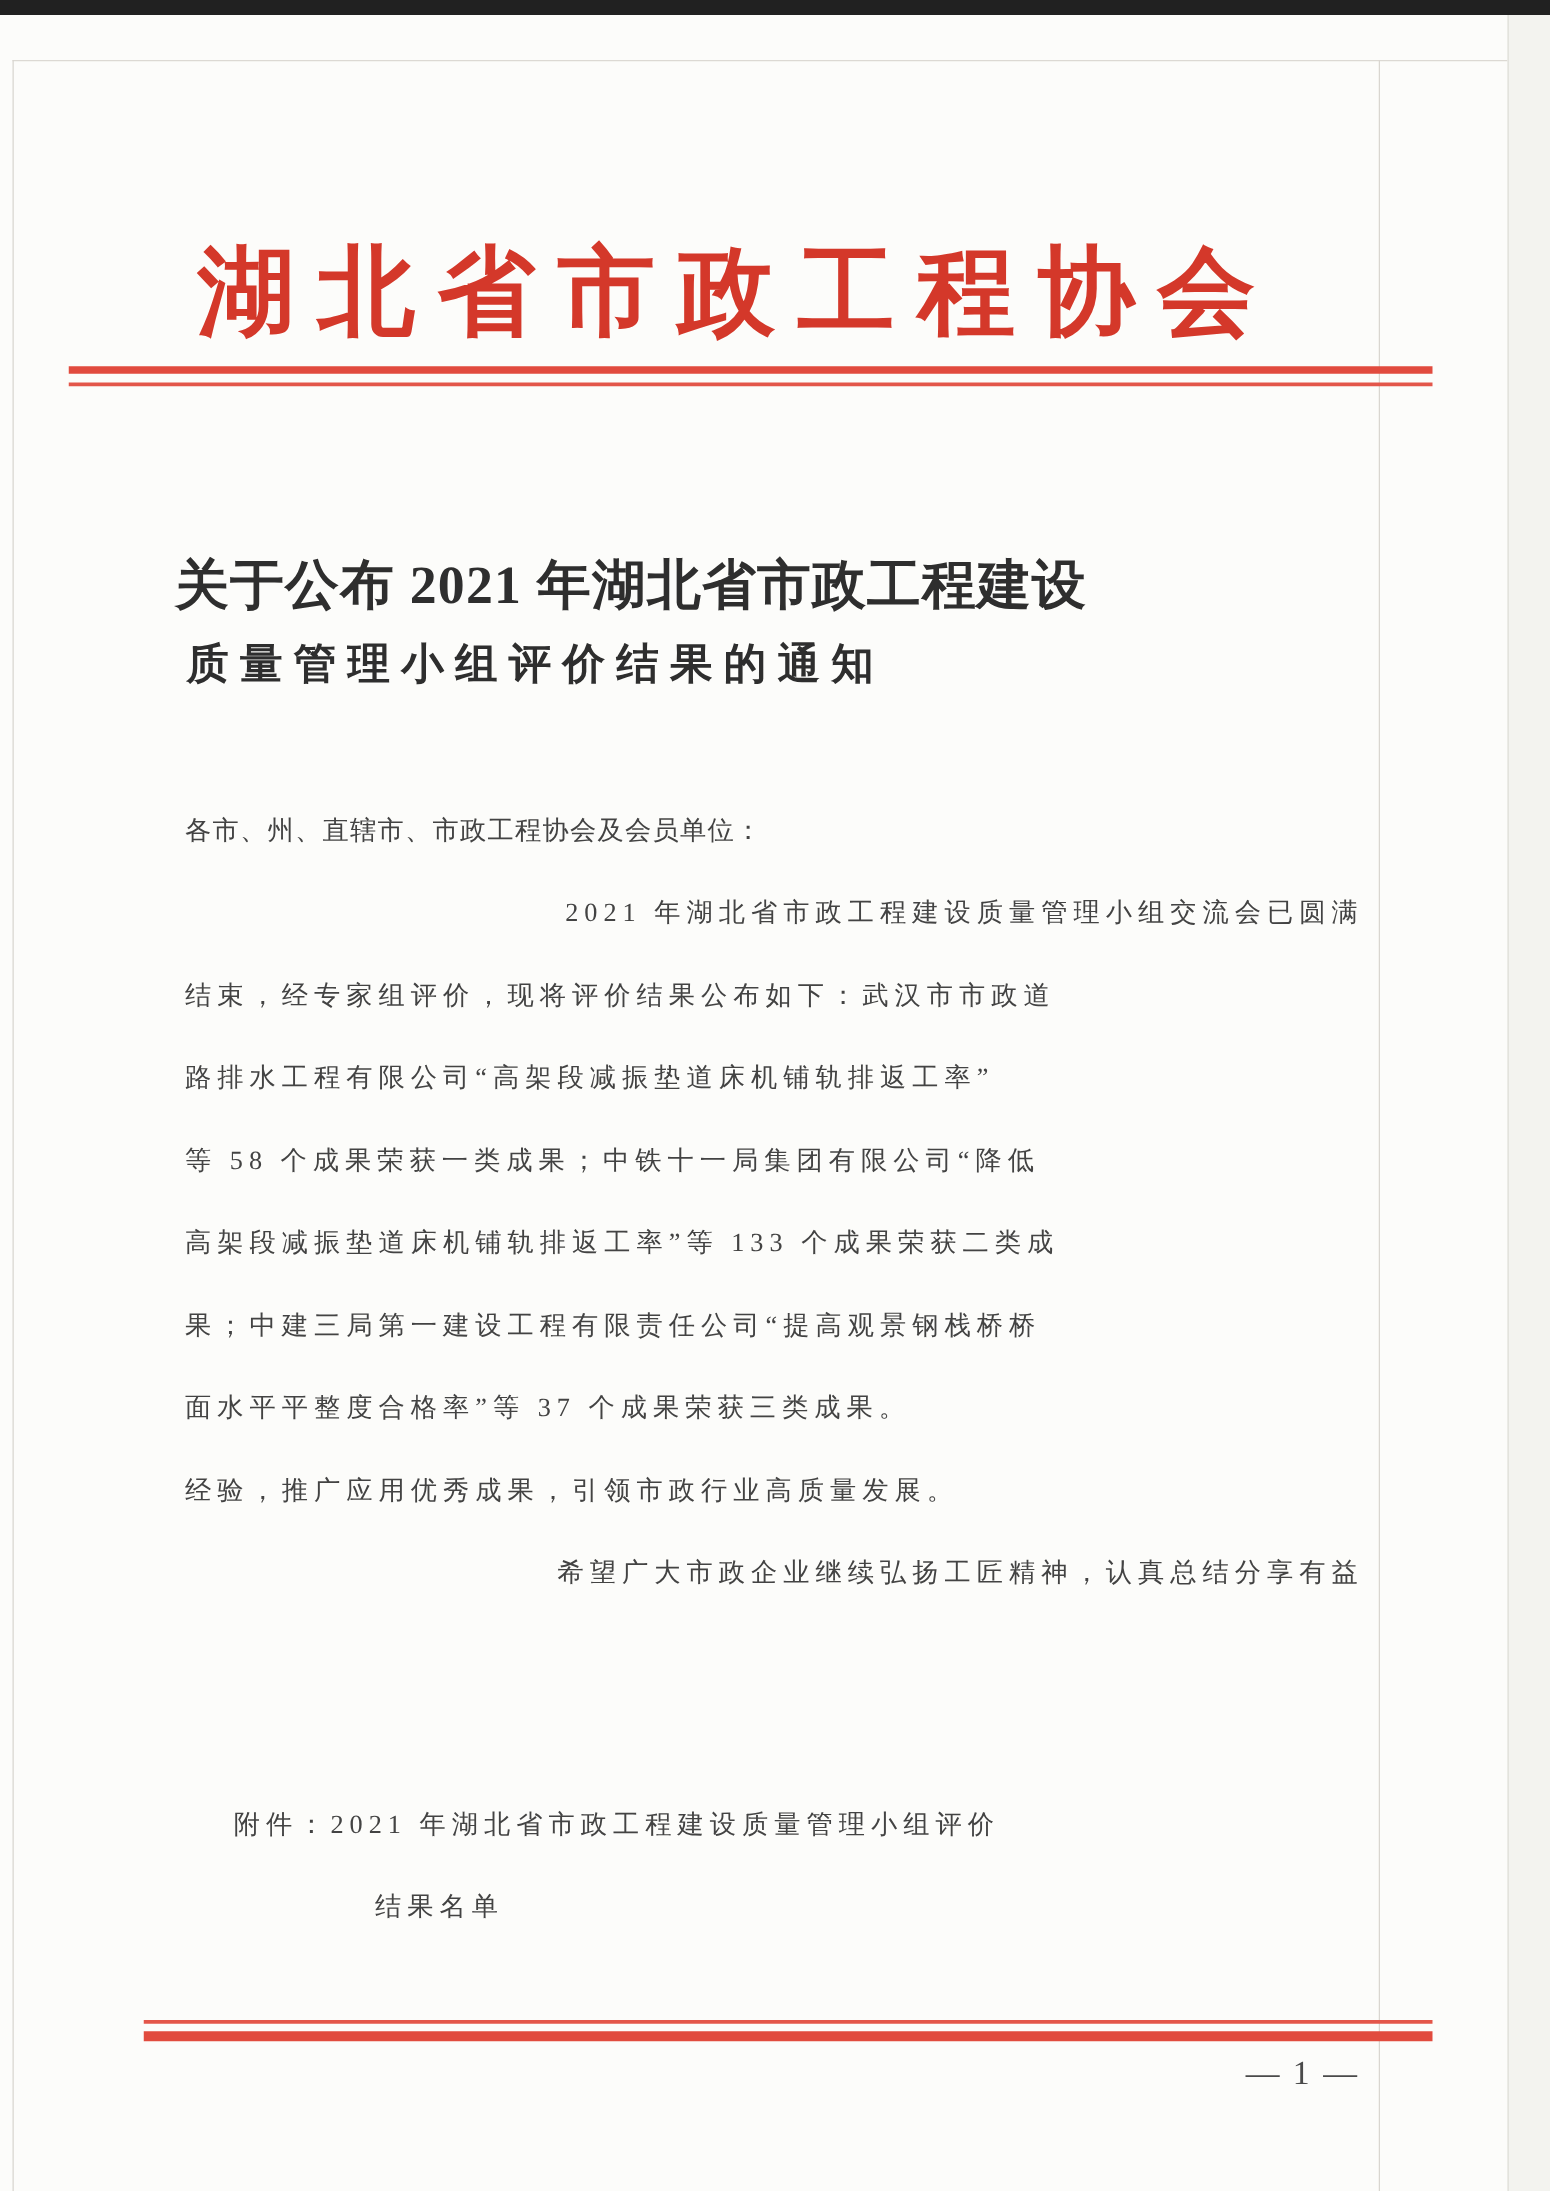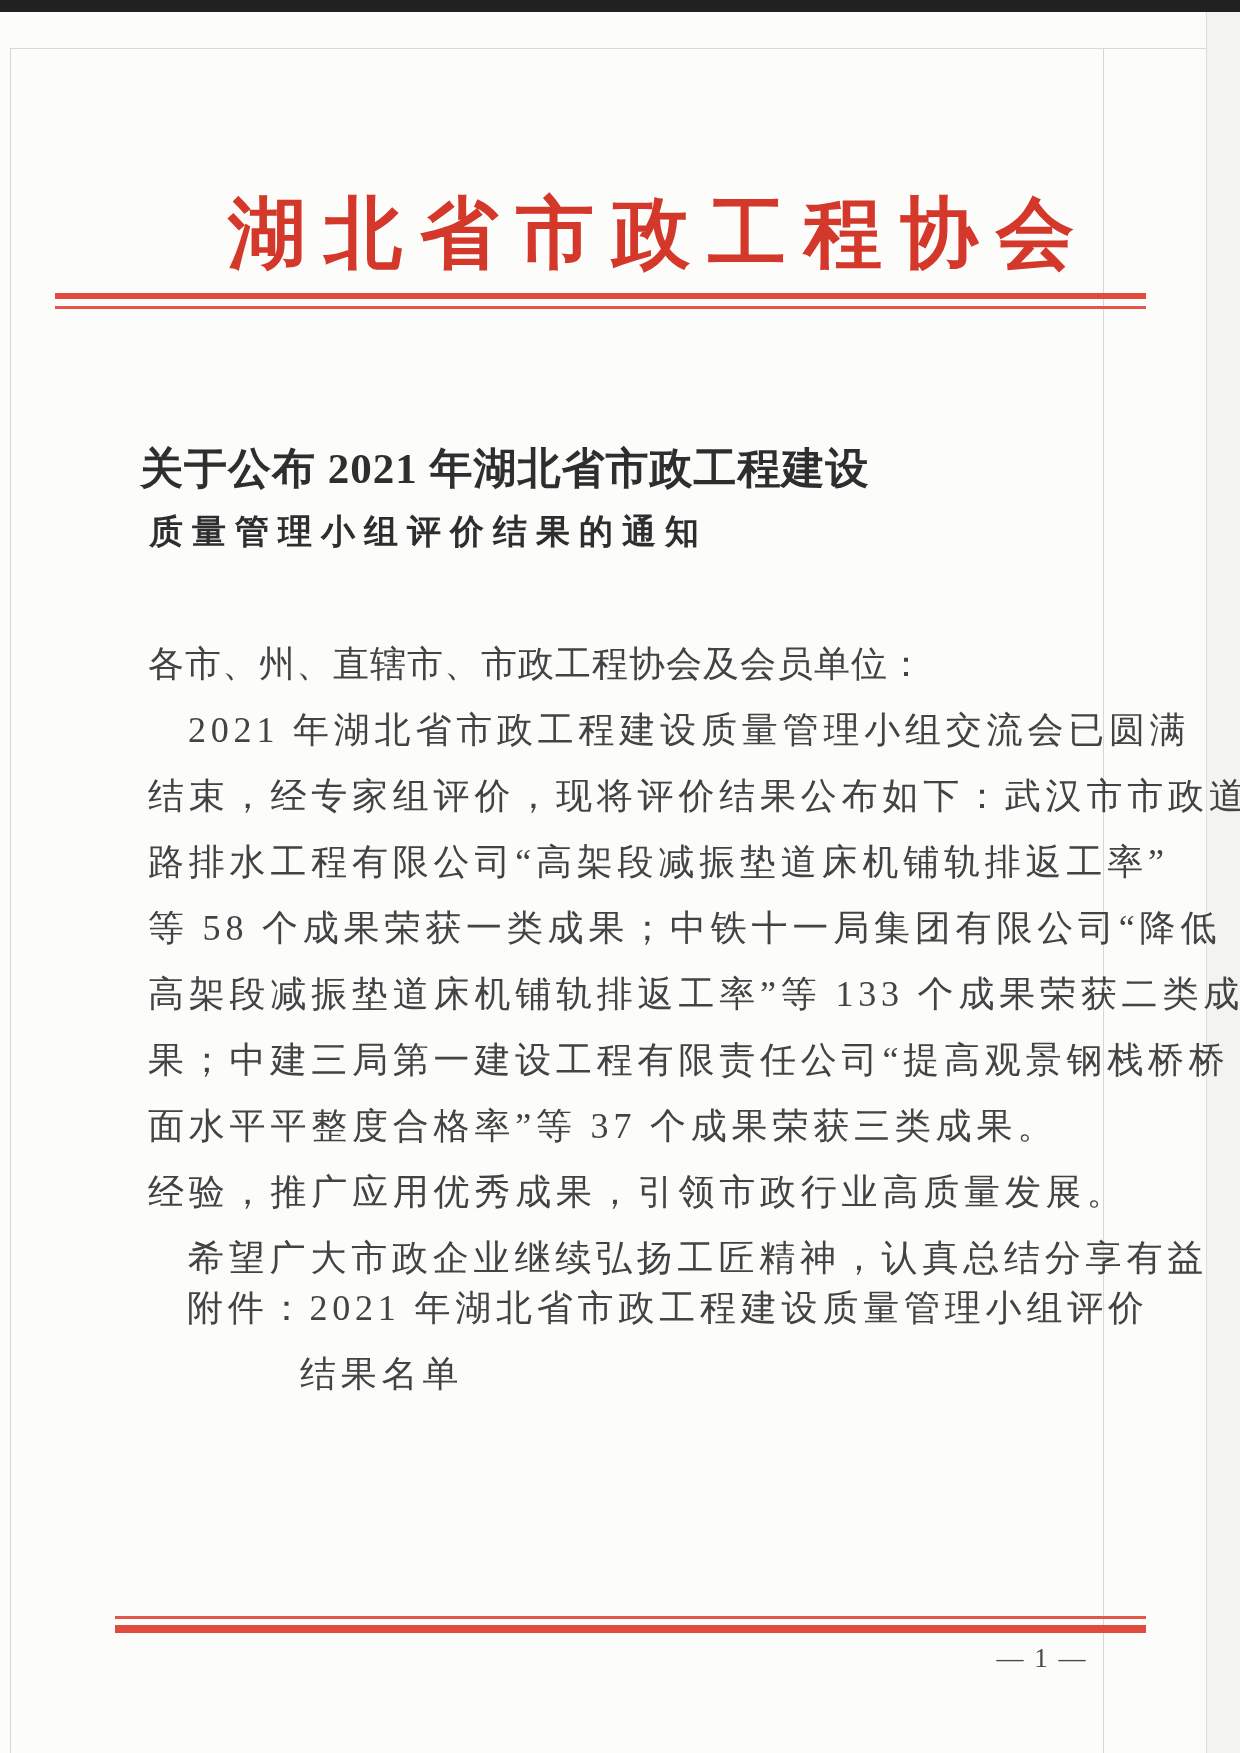--- a/index.html
+++ b/index.html
@@ -13,39 +13,39 @@
   
   .scan-strip{position:absolute;left:0;top:0;width:1240px;height:12px;background:#212121;}
   .edge-top{position:absolute;left:10px;top:48px;width:1196px;height:1px;background:#dcd9d3;}
   .edge-left{position:absolute;left:10px;top:48px;width:1px;height:1705px;background:#d8d5cf;}
   .edge-fold{position:absolute;left:1103px;top:48px;width:1px;height:1705px;background:#d9d6d0;}
   .outer-right{position:absolute;left:1206px;top:12px;width:34px;height:1741px;background:#f3f3ef;border-left:1px solid #deded8;}
   
   .org-header{
     position:absolute;left:140px;top:192px;width:952px;margin:0;
     font-size:78px;line-height:84px;font-weight:bold;
-    color:#d4382a;text-align:right;letter-spacing:18px;text-indent:18px;
+    color:#d4382a;text-align:left;letter-spacing:18px;text-indent:18px;
     white-space:nowrap;
   }
   
   .rule{position:absolute;}
   .rule-top-thick{left:55px;top:293px;width:1091px;height:6px;background:#e14b3e;}
   .rule-top-thin{left:55px;top:306px;width:1091px;height:3px;background:#e3564a;}
   .rule-bottom-thin{left:115px;top:1616px;width:1031px;height:3px;background:#e3564a;}
   .rule-bottom-thick{left:115px;top:1625px;width:1031px;height:8px;background:#e14b3e;}
   
   .doc-title{position:absolute;left:140px;top:437px;width:952px;color:#2e2e2e;font-weight:bold;}
   .doc-title .t1{font-size:43px;line-height:63px;letter-spacing:1px;white-space:nowrap;}
   .doc-title .t2{font-size:34px;line-height:63px;letter-spacing:9px;text-indent:9px;white-space:nowrap;}
   
   .body-text{position:absolute;left:148px;top:631px;width:943px;color:#434343;}
-  .line{font-size:36px;line-height:66px;letter-spacing:4.8px;white-space:nowrap;}
+  .line{font-size:21px;line-height:66px;letter-spacing:4.8px;white-space:nowrap;}
   .salutation{letter-spacing:1px;}
   .indent{padding-left:40px;text-align:right;}
-  .attachment{position:absolute;left:148px;top:1275px;width:943px;color:#434343;}
+  .attachment{position:absolute;left:148px;top:1426px;width:943px;color:#434343;}
   .att1{padding-left:39px;}
   .att2{padding-left:152px;}
   
   .page-number{
     position:absolute;left:957px;top:1643px;width:170px;
     font-size:27px;line-height:30px;color:#4a4a4a;text-align:center;letter-spacing:2px;
     white-space:nowrap;
   }
 </style>
 </head>

